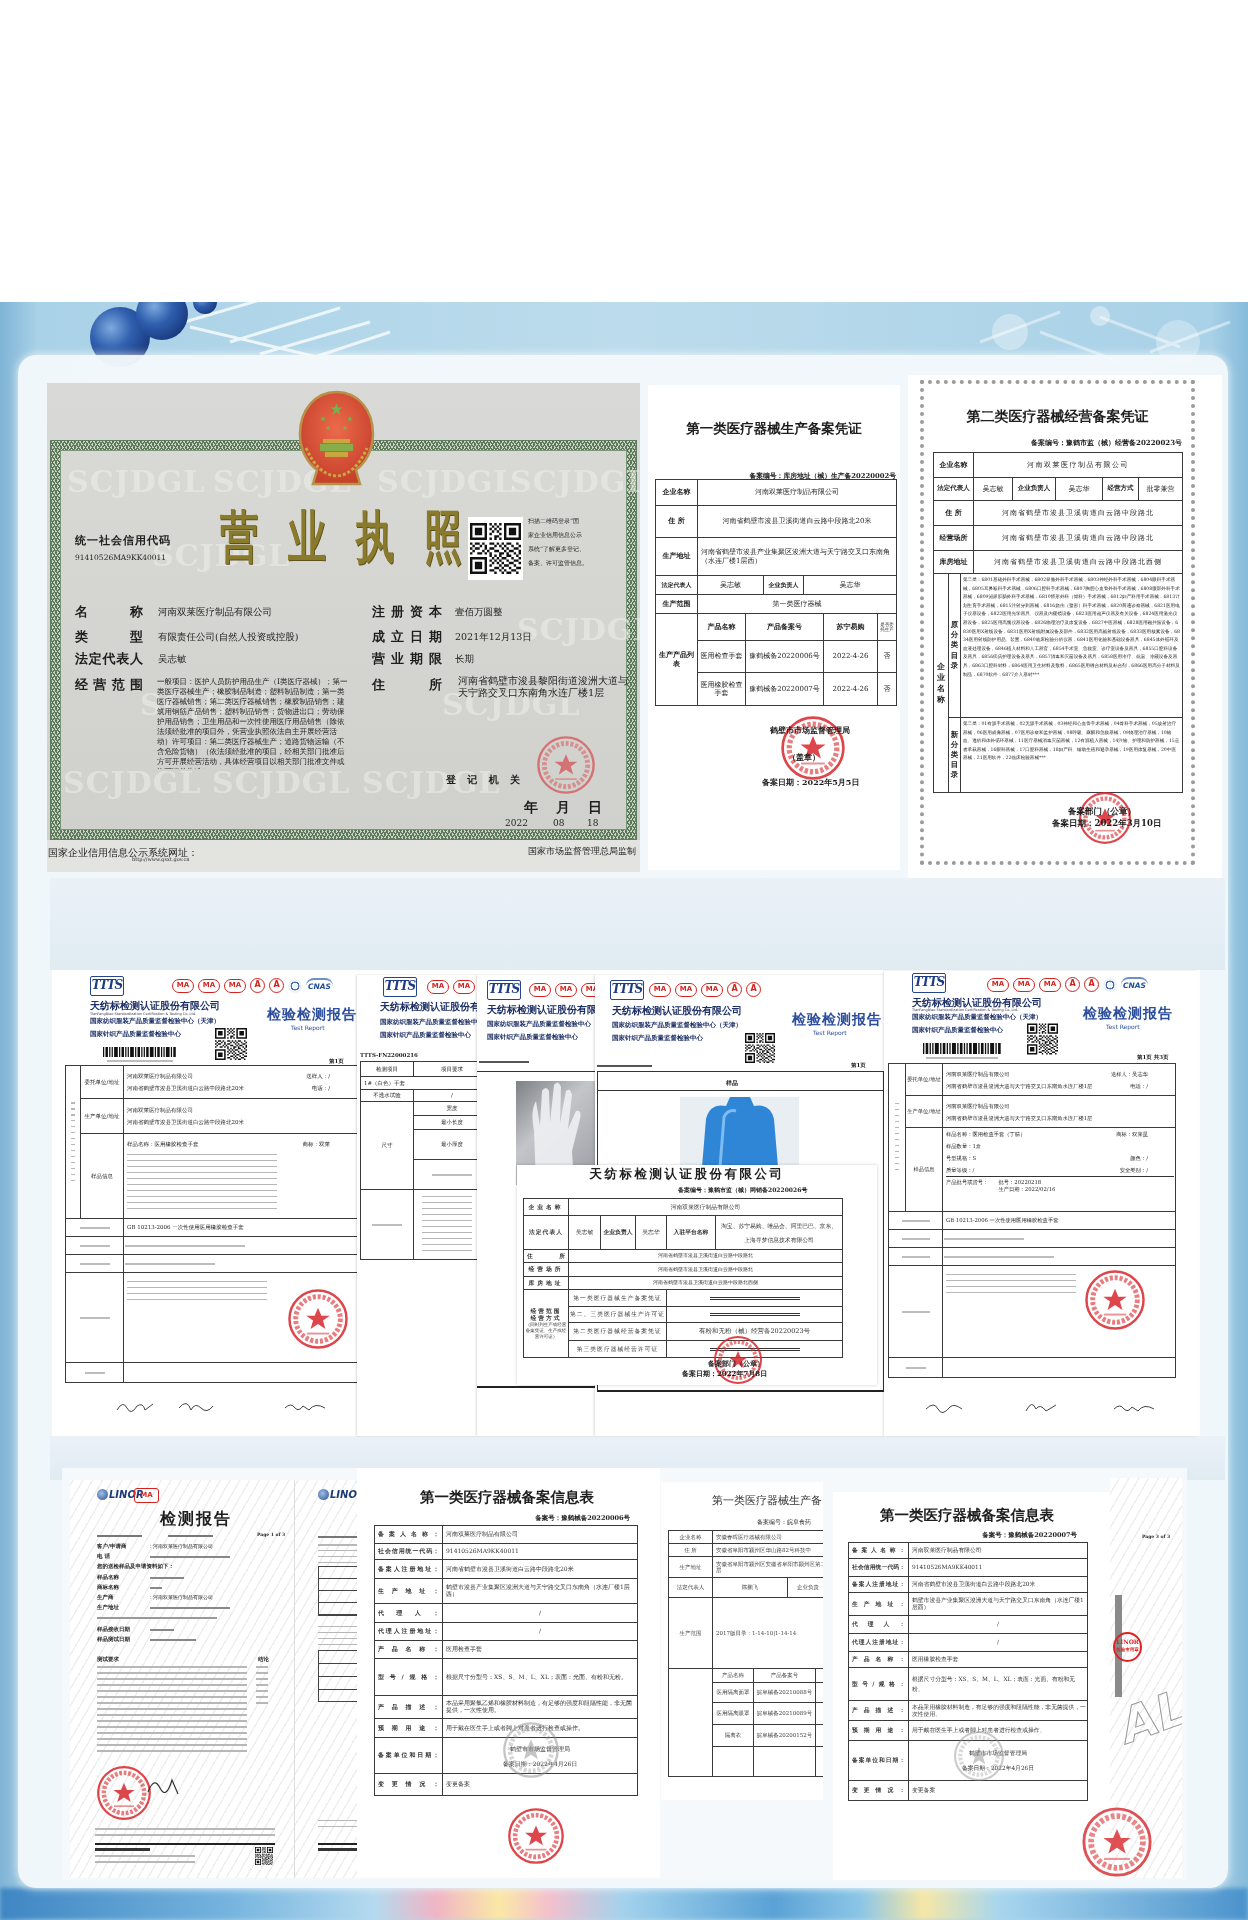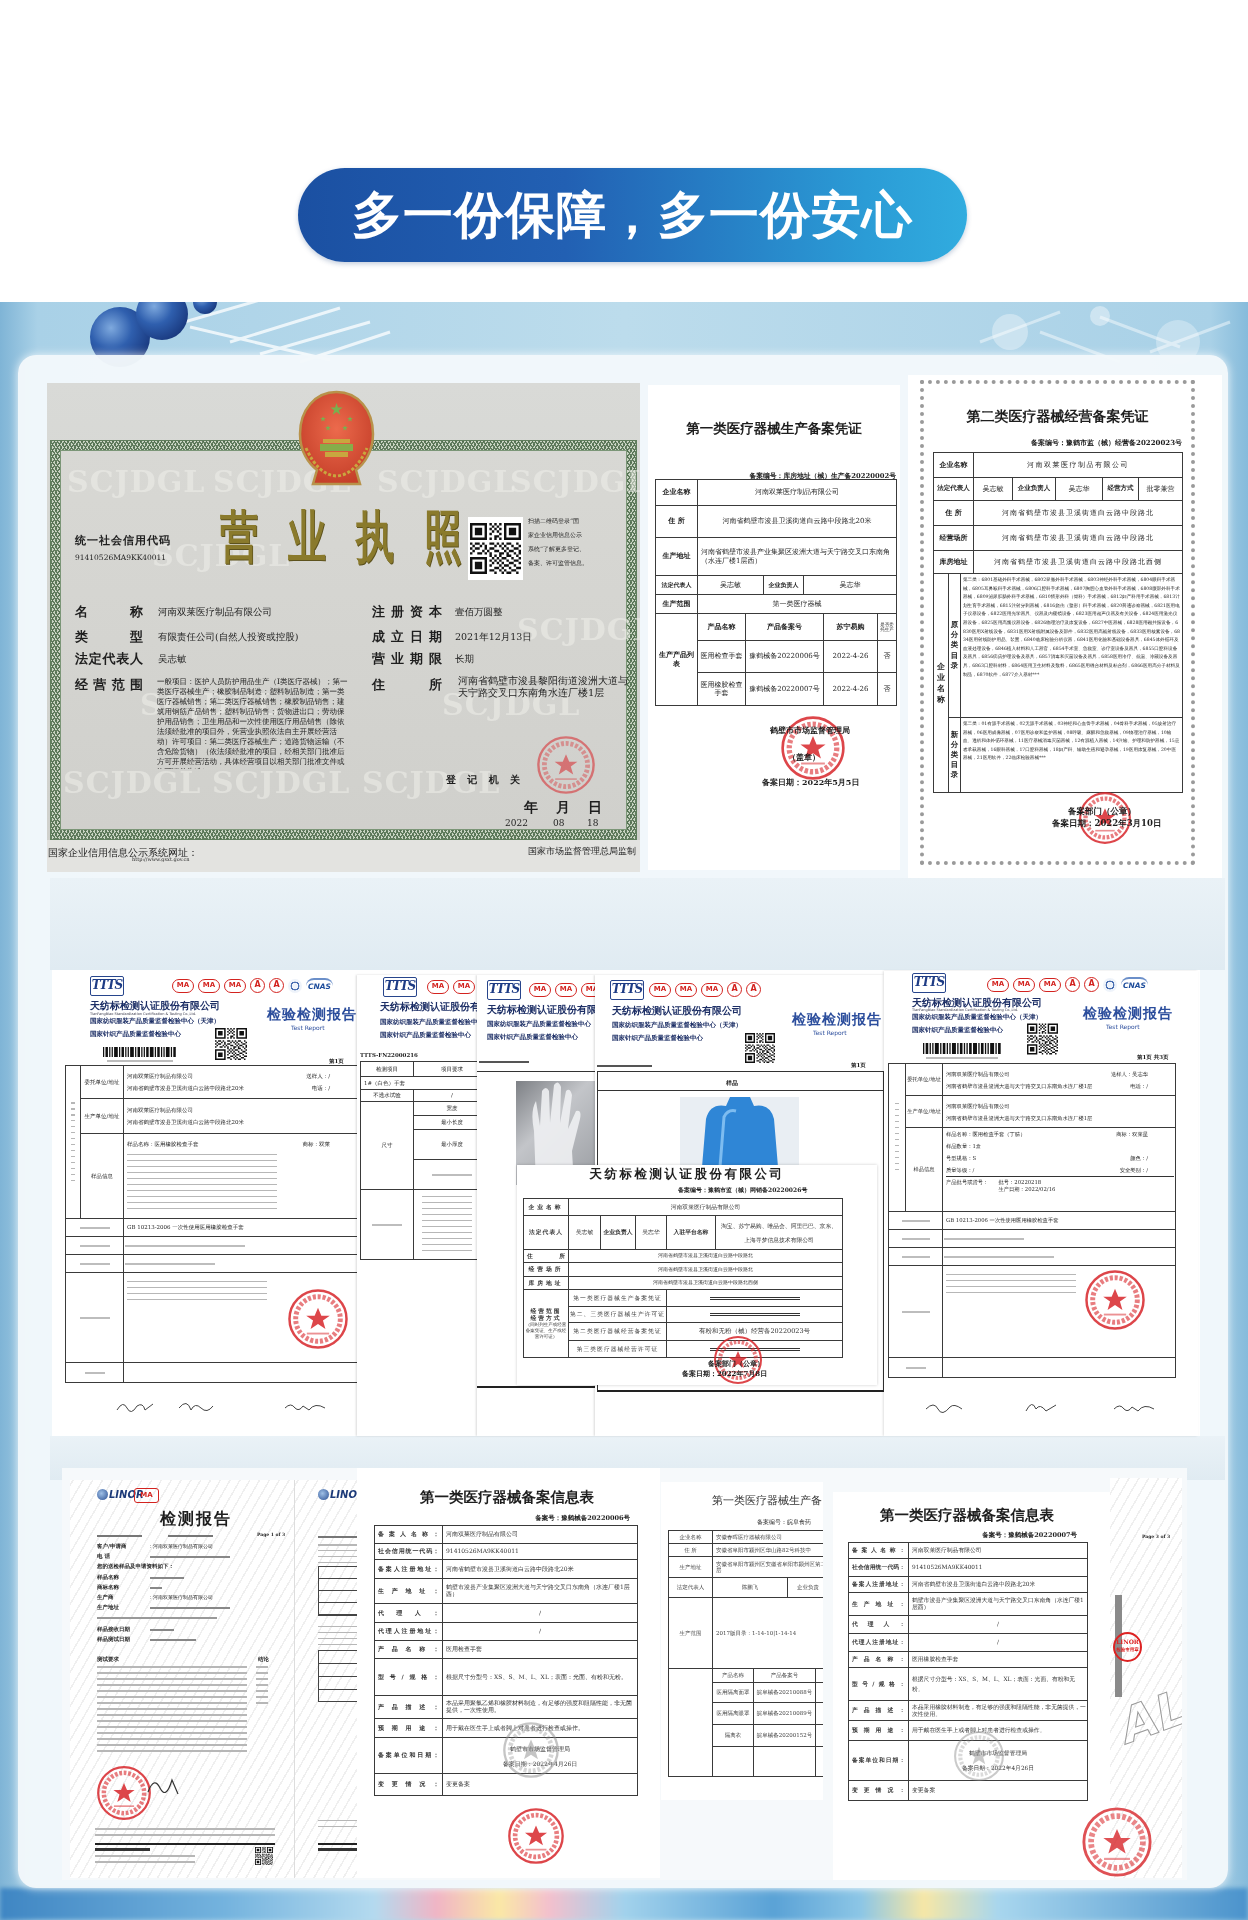--- a/index.html
+++ b/index.html
@@ -85,23 +85,20 @@
         <stop offset="1" stop-color="#1a3a80"></stop>
       </radialGradient>
     <radialGradient id="emg" cx="50%" cy="40%" r="60%">
         <stop offset="0" stop-color="#ec6a4c"></stop>
         <stop offset="1" stop-color="#c6402a"></stop>
       </radialGradient>
   </defs>
 </svg>
 
 <div class="a" style="left:0;top:0;width:1248px;height:302px;background:#fff">
-  <div class="a pill">
-    <span>多一份保障，多一份安心</span>
-  </div>
 </div>
 
 <div class="a bg">
   <svg class="a" style="left:0;top:0" width="1248" height="70">
     <g stroke="rgba(255,255,255,.75)" stroke-width="3" fill="none">
       <path d="M150 30 L260 -2 M190 25 L330 58 M230 40 L340 6 M260 52 L370 20 M300 60 L390 30"></path>
       <path d="M980 40 L1060 10 M1040 30 L1120 60 M1100 15 L1180 45 M1150 50 L1230 20" stroke="rgba(255,255,255,.45)"></path>
     </g>
     <circle cx="120" cy="35" r="30" fill="url(#ballg)"></circle>
     <circle cx="162" cy="12" r="26" fill="url(#ballg)"></circle>

